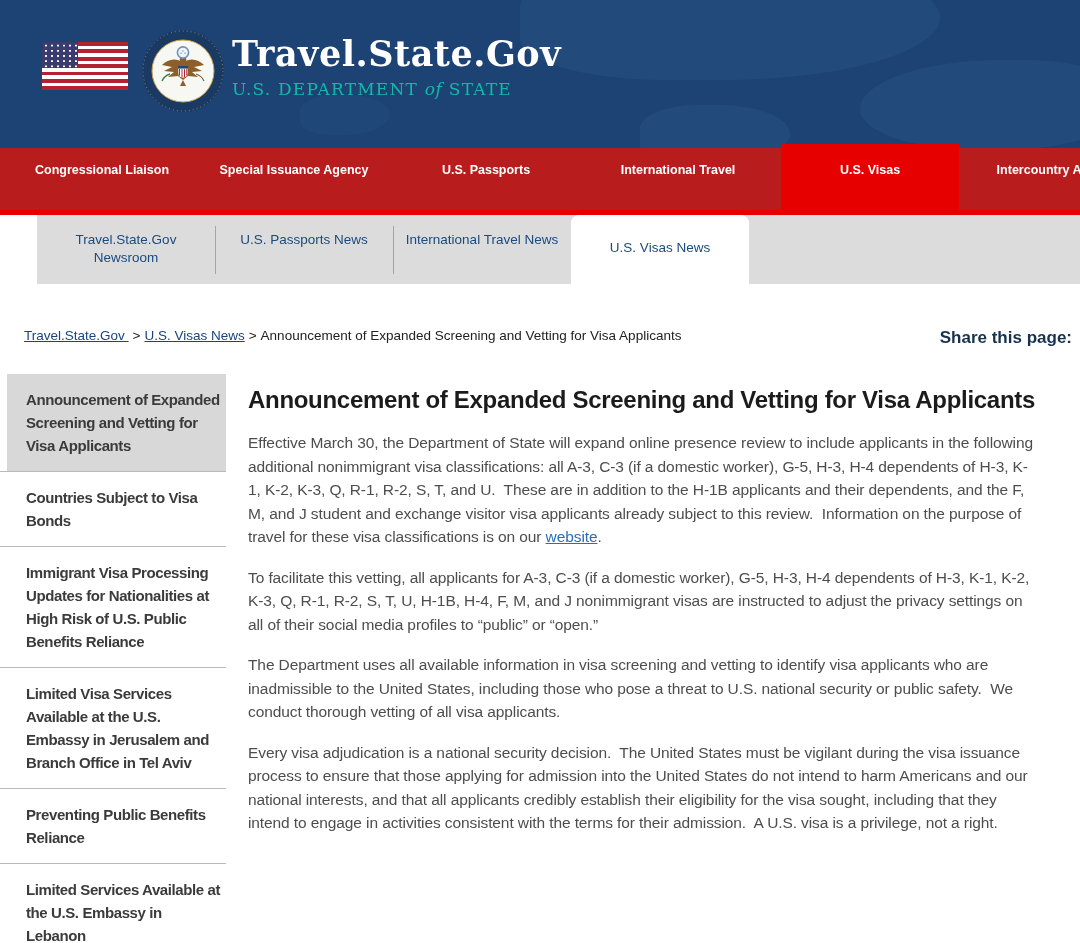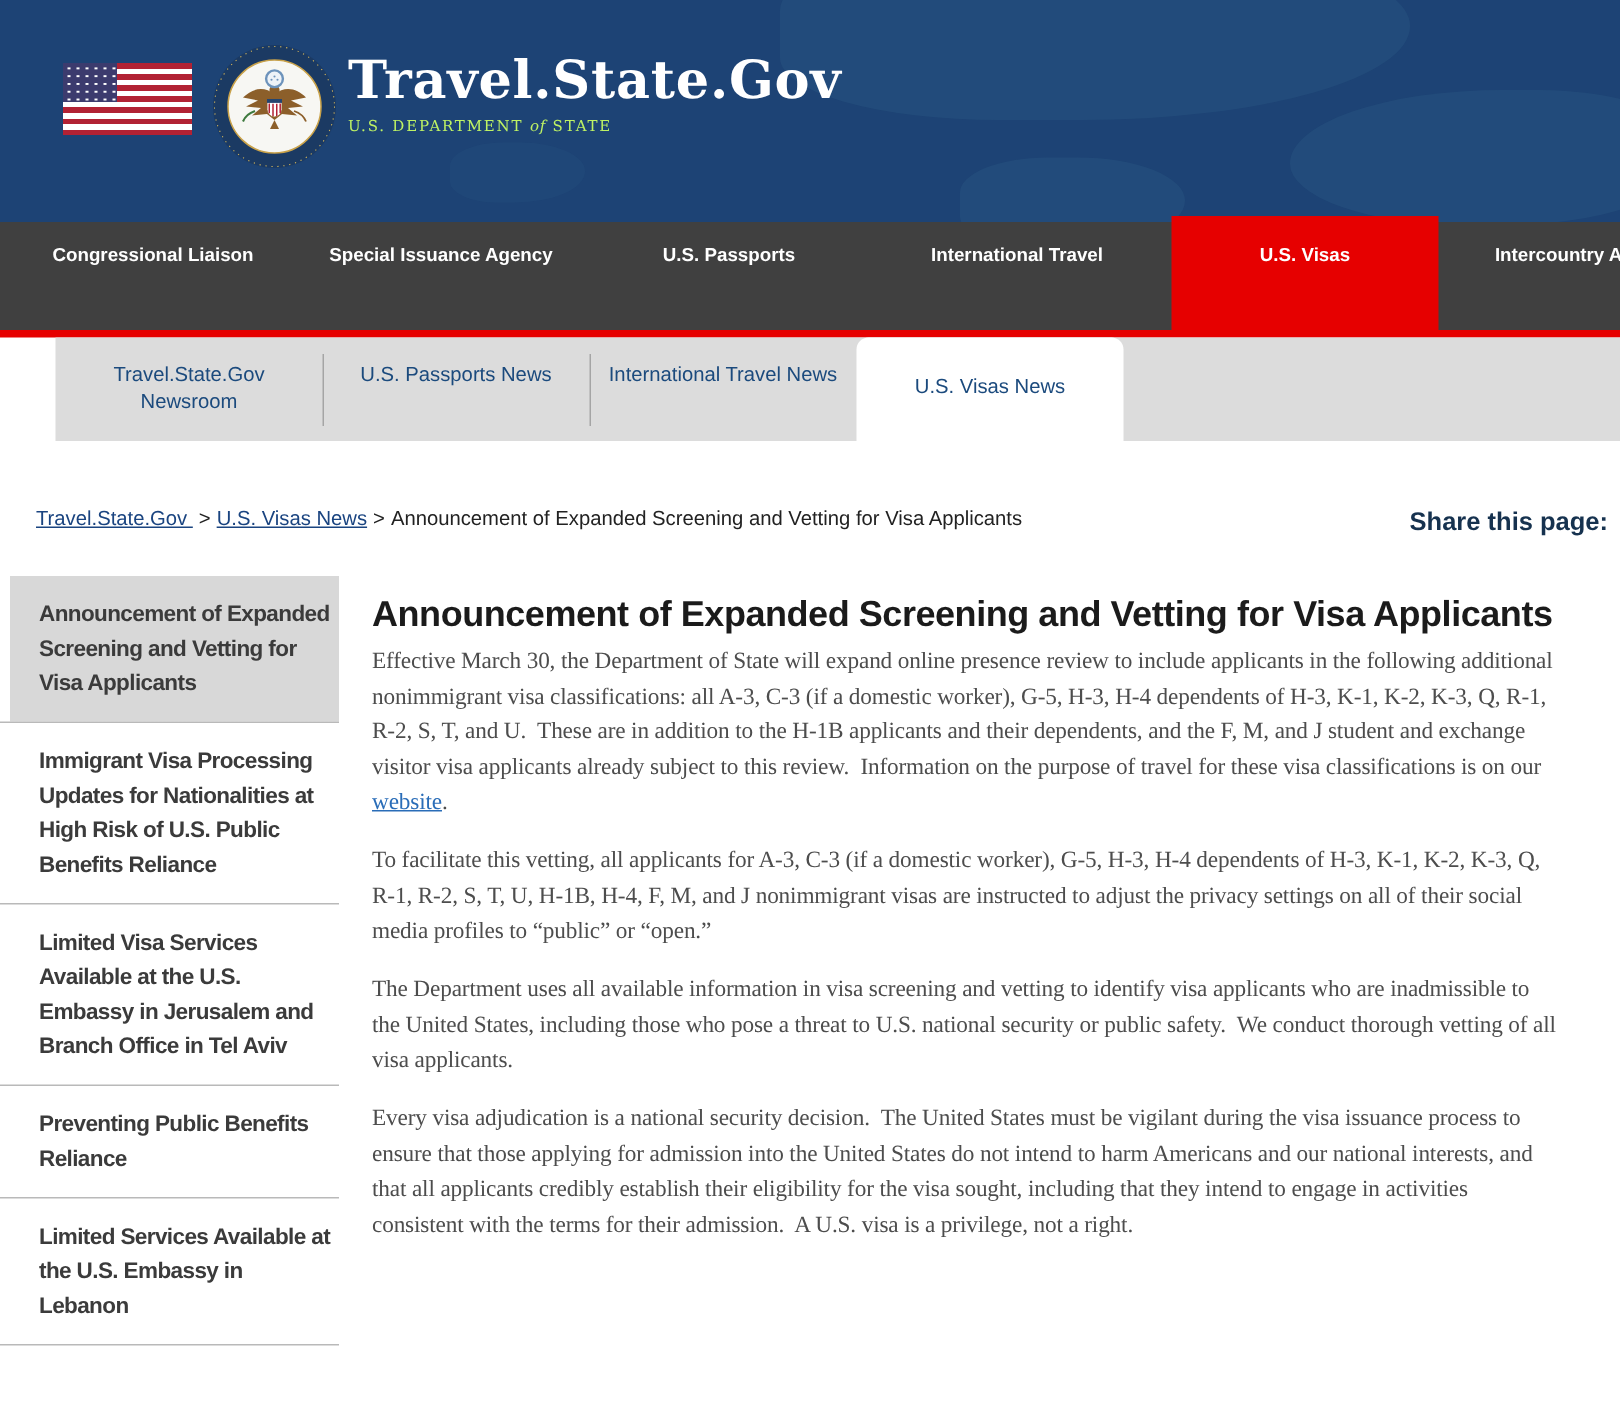--- a/index.html
+++ b/index.html
@@ -15,24 +15,24 @@
   .blob2{width:260px;height:90px;left:860px;top:60px;border-radius:60% 40% 50% 50%;}
   .blob3{width:150px;height:60px;left:640px;top:105px;}
   .blob4{width:90px;height:40px;left:300px;top:95px;opacity:.35;}
   .flag{position:absolute;left:42px;top:42px;width:86px;height:48px;
     background:repeating-linear-gradient(#b22234 0 3.7px,#ffffff 3.7px 7.4px);}
   .flag .canton{position:absolute;left:0;top:0;width:36px;height:25.9px;background:#3c3b6e;
     background-image:radial-gradient(#fff 22%,transparent 26%);background-size:6px 5.2px;background-position:1px 1px;}
   .seal{position:absolute;left:142px;top:30px;width:82px;height:82px;}
   .brand{position:absolute;left:232px;top:34px;color:#fff;}
   .brand-title{font-family:"DejaVu Serif", "Liberation Serif", serif;font-weight:700;font-size:35px;line-height:40px;letter-spacing:.5px;}
-  .brand-sub{font-family:"DejaVu Serif", "Liberation Serif", serif;font-size:10px;letter-spacing:1.2px;margin-top:5px;color:#bef264;}
+  .brand-sub{font-family:"DejaVu Serif", "Liberation Serif", serif;font-size:17px;letter-spacing:1.2px;margin-top:5px;color:#14b8a6;}
   .brand-sub .of{font-style:italic;text-transform:lowercase;letter-spacing:.5px;}
   
-  .primary-nav{position:relative;height:72px;background:#404040;}
+  .primary-nav{position:relative;height:62px;background:#b91c1c;}
   .primary-nav .row{position:absolute;left:6px;top:0;display:flex;width:1152px;height:74px;}
   .pnav-item{position:relative;width:192px;text-align:center;color:#fff;font-size:12.5px;font-weight:700;
     padding-top:15px;box-sizing:border-box;cursor:pointer;}
   .pnav-item.active .redtab{position:absolute;left:7px;right:7px;top:-4px;bottom:0;background:#e60000;}
   .pnav-item .lbl{position:relative;z-index:2;}
   .red-line{height:5px;background:#e60000;}
   
   .secondary-nav{position:relative;height:69px;background:#dcdcdc;margin-left:37px;}
   .secondary-nav .row{position:absolute;left:0;top:0;display:flex;width:890px;align-items:flex-start;}
   .snav-item{position:relative;width:178px;box-sizing:border-box;text-align:center;
@@ -47,21 +47,21 @@
   .share-label{font-size:17px;font-weight:700;color:#16324f;white-space:nowrap;text-align:center;}
   
   .content{display:flex;margin-top:26px;}
   .sidebar{width:226px;flex:none;}
   .side-item{padding:14px 4px 14px 26px;font-size:15px;font-weight:700;color:#3b3b3b;
     line-height:23px;letter-spacing:-.4px;border-bottom:1px solid #b9b9b9;cursor:pointer;}
   .side-item.selected{background:linear-gradient(to right,#ffffff 7px,#d8d8d8 7px);}
   .main{width:790px;margin-left:22px;}
   .article-title{font-size:24px;font-weight:700;color:#1b1b1b;letter-spacing:-.3px;white-space:nowrap;margin:12px 0 0 0;}
   .last-updated{font-size:13px;color:#4d4d4d;margin-top:17px;}
-  .para{font-size:15.5px;color:#4d4d4d;line-height:23.5px;letter-spacing:-.1px;margin-top:5px;white-space:pre-wrap;font-family:Liberation Serif, serif;}
+  .para{font-size:15.5px;color:#4d4d4d;line-height:23.5px;letter-spacing:-.1px;margin-top:17px;white-space:pre-wrap;}
   .para a{color:#2a6db8;text-decoration:underline;cursor:pointer;}
 </style>
 </head>
 <body>
 
 <header class="site-header">
   <div class="map-blob blob1"></div>
   <div class="map-blob blob2"></div>
   <div class="map-blob blob3"></div>
   <div class="map-blob blob4"></div>
@@ -125,20 +125,21 @@
 
 <div class="crumb-row">
   <div class="breadcrumb"><a>Travel.State.Gov </a><span class="sep">&gt;</span><a>U.S. Visas News</a><span class="sep">&gt;</span><span>Announcement of Expanded Screening and Vetting for Visa Applicants</span></div>
   <div class="share-label">Share this page:</div>
 </div>
 
 <div class="content">
 
   <aside class="sidebar">
     <div class="side-item selected">Announcement of Expanded Screening and Vetting for Visa Applicants</div>
+    <div class="side-item">Countries Subject to Visa Bonds</div>
     <div class="side-item">Immigrant Visa Processing Updates for Nationalities at High Risk of U.S. Public Benefits Reliance</div>
     <div class="side-item">Limited Visa Services Available at the U.S. Embassy in Jerusalem and Branch Office in Tel Aviv</div>
     <div class="side-item">Preventing Public Benefits Reliance</div>
     <div class="side-item">Limited Services Available at the U.S. Embassy in Lebanon</div>
   </aside>
 
   <main class="main">
     <h1 class="article-title">Announcement of Expanded Screening and Vetting for Visa Applicants</h1>
     <p class="para"><span>Effective March 30, the Department of State will expand online presence review to include applicants in the following additional nonimmigrant visa classifications: all A-3, C-3 (if a domestic worker), G-5, H-3, H-4 dependents of H-3, K-1, K-2, K-3, Q, R-1, R-2, S, T, and U.  These are in addition to the H-1B applicants and their dependents, and the F, M, and J student and exchange visitor visa applicants already subject to this review.  Information on the purpose of travel for these visa classifications is on our </span><a>website</a><span>.</span></p>
     <p class="para">To facilitate this vetting, all applicants for A-3, C-3 (if a domestic worker), G-5, H-3, H-4 dependents of H-3, K-1, K-2, K-3, Q, R-1, R-2, S, T, U, H-1B, H-4, F, M, and J nonimmigrant visas are instructed to adjust the privacy settings on all of their social media profiles to “public” or “open.”</p>

